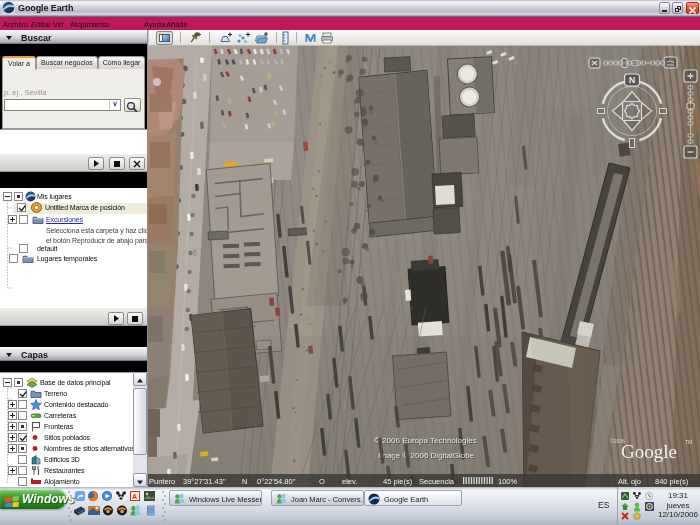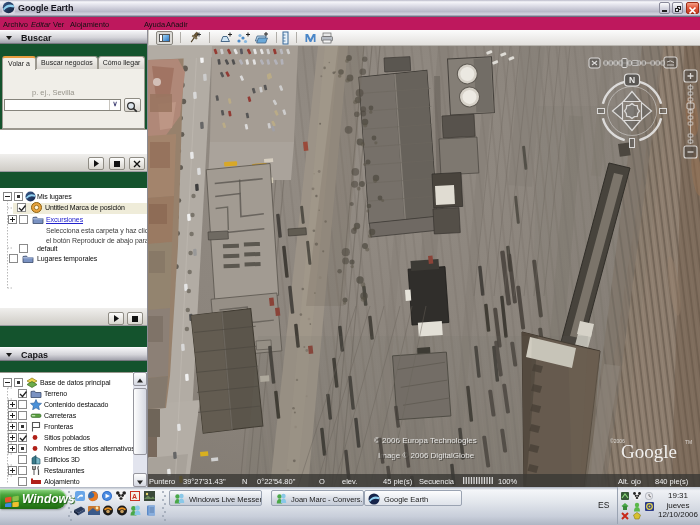--- a/index.html
+++ b/index.html
@@ -17,38 +17,38 @@
     background:linear-gradient(180deg,#fdfdfe,#d8d8e2 50%,#c2c2d0); }
   #btnmin { left:659px; } #btnmax { left:672px; }
   #btnclose { left:686px; width:13px; background:linear-gradient(180deg,#f5a088,#e25b3f 45%,#c63b23); border-color:#9e2d16; }
 
   
   #menubar { left:0; top:17px; width:700px; height:26px; background:#be185d; border-bottom:5px solid #a21caf;
     font-size:7.5px; color:#111; }
   #menubar span { position:absolute; top:3px; }
 
   
-  #sidebar { left:0; top:30px; width:148px; height:458px; background:#14532d; border-right:1px solid #8c8c94; }
+  #sidebar { left:0; top:30px; width:148px; height:458px; background:#000000; border-right:1px solid #8c8c94; }
   .sechead { left:0; width:147px; height:14px;
     background:linear-gradient(180deg,#f4f4f6 0%,#d4d4d9 55%,#a2a2ac 100%);
     border-top:1px solid #fafafc; border-bottom:1px solid #77777f;
     font-size:9px; font-weight:bold; color:#151518; }
   .sechead .tri { position:absolute; left:6px; top:5px; width:0; height:0;
     border-left:3.5px solid transparent; border-right:3.5px solid transparent; border-top:4.5px solid #1a1a1a; }
   .sechead .lab { position:absolute; left:21px; top:2px; }
 
   
   #hdr-buscar { top:0px; }
   .tab { top:26px; height:13px; font-size:7px; color:#222; text-align:center; border-radius:3px 3px 0 0;
     background:linear-gradient(180deg,#f6f5f2,#d8d5cf); border:1px solid #9b988f; border-bottom:none; padding-top:2px; }
   #tab1 { left:2px; width:34px; background:#f0eee8; border-top:2px solid #e89c3f; z-index:3; height:14px; padding-top:2px;}
   #tab2 { left:36px; width:62px; }
   #tab3 { left:98px; width:47px; }
   #searchpane { left:2px; top:39px; width:143px; height:60px; background:#f0eee8; border:1px solid #9b988f; border-top:none; z-index:1; }
-  #hint { left:4px; top:58px; font-size:7.5px; color:#97948b; z-index:2;padding-left:28px; }
+  #hint { left:4px; top:58px; font-size:7.5px; color:#97948b; z-index:2; }
   #searchinput { left:4px; top:69px; width:117px; height:12px; background:#fff; border:1px solid #86847c; z-index:2; }
   #dropbtn { left:109px; top:70px; width:11px; height:10px; background:#fff; border-left:1px solid #c8c5be; z-index:3;}
   #dropbtn:after { content:"\2228"; position:absolute; left:2.5px; top:0px; font-size:7px; color:#447; font-weight:bold; }
   #searchbtn { left:124px; top:68px; width:17px; height:14px; background:linear-gradient(180deg,#fbfbfa,#d8d5ce); border:1px solid #8f8c84; border-radius:2px; z-index:2;}
 
   .whitebox { left:0px; width:147px; background:#fff; border-top:1px solid #9b988f; }
   #wb1 { top:99px; height:25px; }
   .btnbar { left:0px; width:147px; height:18px; background:linear-gradient(180deg,#f0efed,#cfccc6); border-bottom:1px solid #9a9aa0; }
   #bb1 { top:124px; }
   .sbtn { position:absolute; top:3px; width:16px; height:13px; background:linear-gradient(180deg,#fcfcfb,#d8d5ce);

